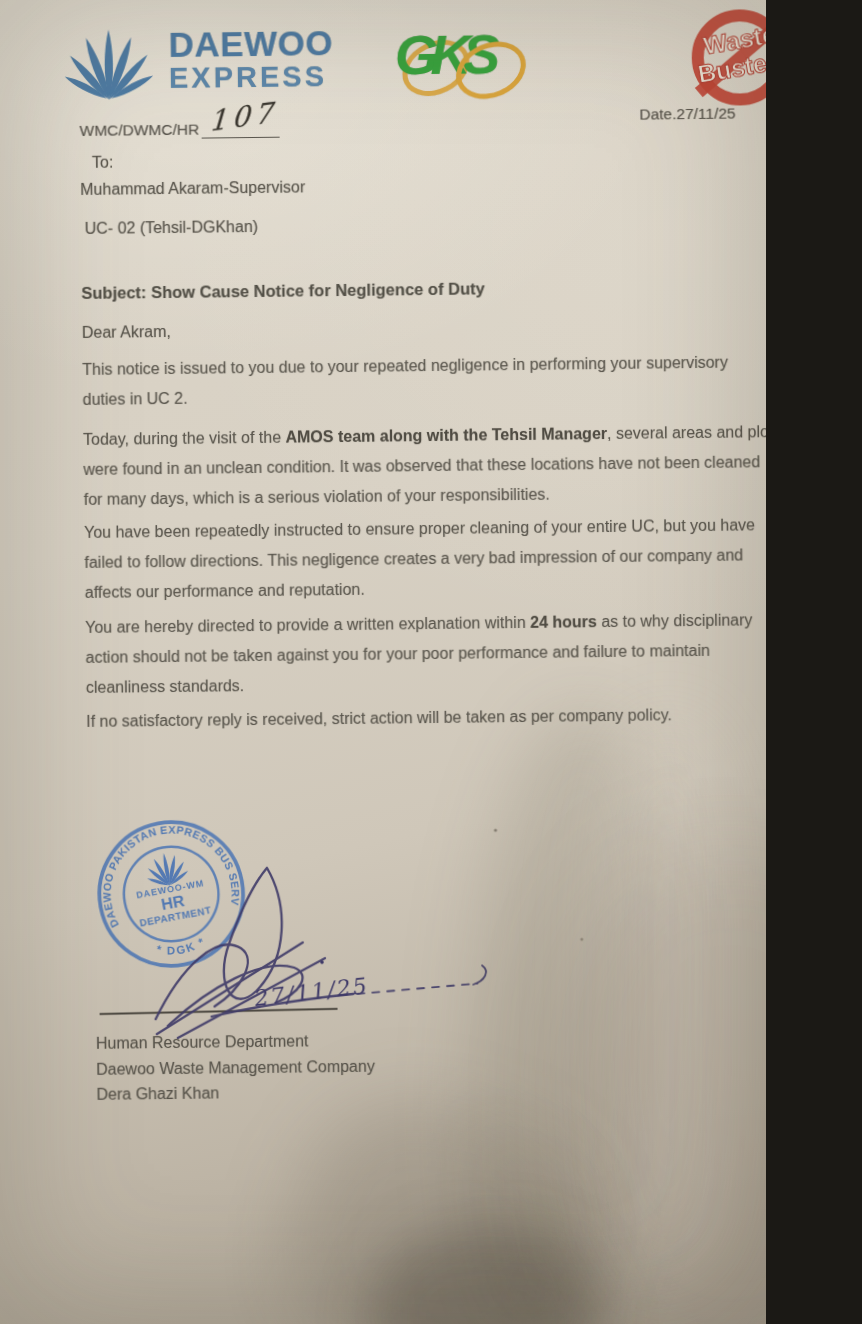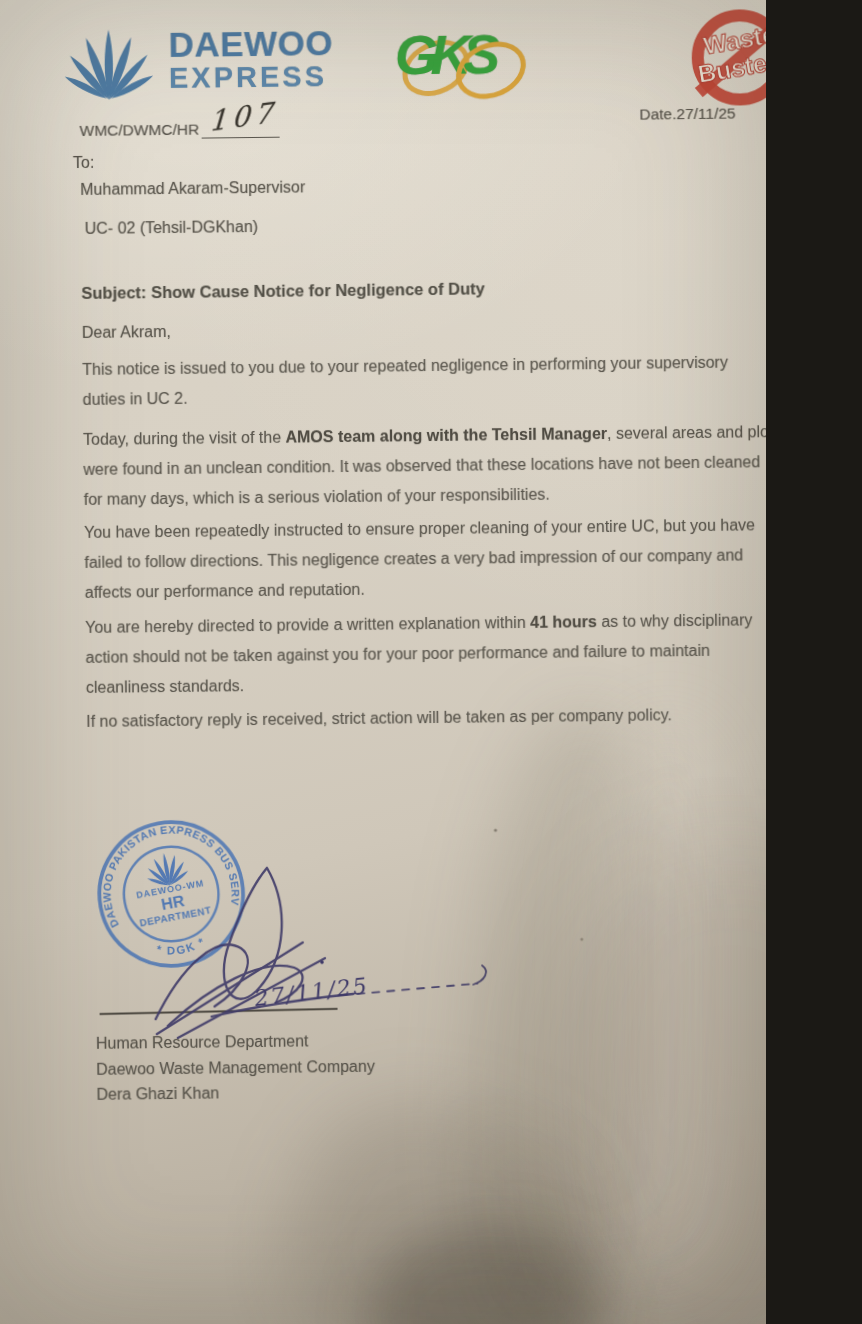--- a/index.html
+++ b/index.html
@@ -35,21 +35,21 @@
     -webkit-text-stroke:1px #b43c2f;text-shadow:2px 2px 1px rgba(95,62,52,0.55);}
 
   
   .ref{position:absolute;left:84px;top:112px;font-size:15.5px;color:#5a564e;}
   .ref-line{display:inline-block;width:78px;height:23px;border-bottom:1.8px solid #5a564e;position:relative;margin-left:2px;vertical-align:-4px;}
   .ref-num{position:absolute;left:10px;top:-14px;font-family:"DejaVu Serif",serif;font-style:italic;
     font-size:28px;color:#3a362f;letter-spacing:5px;transform:rotate(-7deg) skewX(-14deg);text-shadow:none;}
   .dateline{position:absolute;left:644px;top:108px;font-size:15.5px;}
 
   
-  .to{position:absolute;left:77px;top:150px;font-size:16px;}
+  .to{position:absolute;left:96px;top:150px;font-size:16px;}
   .rname{position:absolute;left:84px;top:177px;font-size:16px;}
   .runit{position:absolute;left:88px;top:216px;font-size:16px;}
   .subject{position:absolute;left:84px;top:280px;font-size:16.5px;font-weight:600;color:#535047;}
   .greet{position:absolute;left:84px;top:320px;font-size:16px;}
 
   
   .para{position:absolute;left:84px;width:724px;font-size:16px;line-height:30px;white-space:pre-line;color:#5a564d;}
   .para b{font-weight:700;color:#4f4b42;}
   .p1{top:351px}.p2{top:421px}.p3{top:514px}.p4{top:609px}.p5{top:703px}
 
@@ -126,21 +126,21 @@
 duties in UC 2.</div>
 
     <div class="para p2"><span>Today, during the visit of the </span><b>AMOS team along with the Tehsil Manager</b><span>, several areas and plots
 were found in an unclean condition. It was observed that these locations have not been cleaned
 for many days, which is a serious violation of your responsibilities.</span></div>
 
     <div class="para p3">You have been repeatedly instructed to ensure proper cleaning of your entire UC, but you have
 failed to follow directions. This negligence creates a very bad impression of our company and
 affects our performance and reputation.</div>
 
-    <div class="para p4"><span>You are hereby directed to provide a written explanation within </span><b>41 hours</b><span> as to why disciplinary
+    <div class="para p4"><span>You are hereby directed to provide a written explanation within </span><b>24 hours</b><span> as to why disciplinary
 action should not be taken against you for your poor performance and failure to maintain
 cleanliness standards.</span></div>
 
     <div class="para p5">If no satisfactory reply is received, strict action will be taken as per company policy.</div>
 
     <svg class="stamp" viewBox="0 0 180 180">
       <circle cx="90" cy="90" r="76" fill="none" stroke="#3f6db2" stroke-width="4" opacity="0.9"></circle>
       <circle cx="90" cy="90" r="50" fill="none" stroke="#3f6db2" stroke-width="2.6" opacity="0.9"></circle>
       <defs>
         <path id="arcTop" d="M29.9,111.9 A64,64 0 1 1 150.1,111.9" fill="none"></path>

